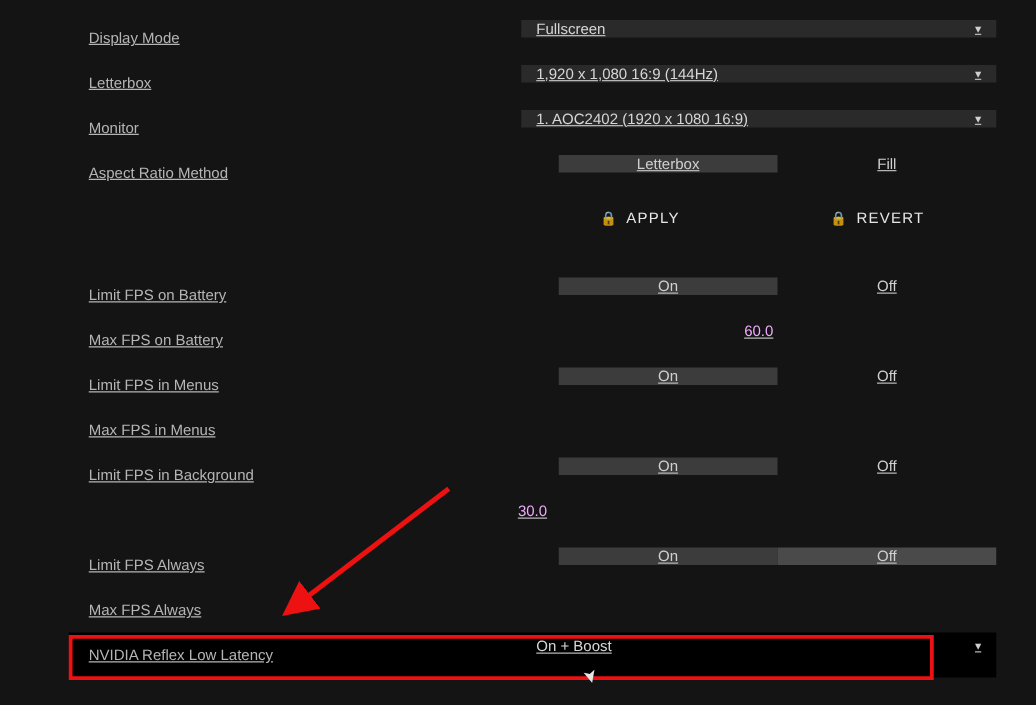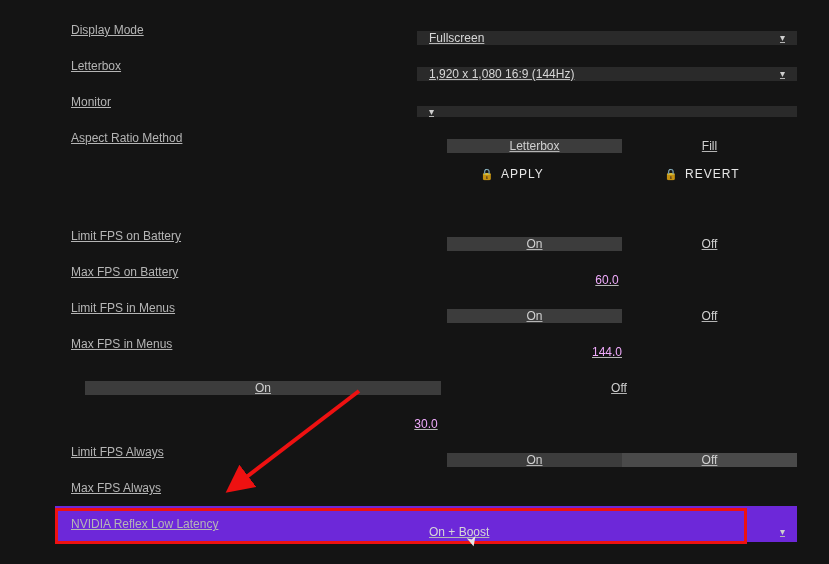--- a/index.html
+++ b/index.html
@@ -1,37 +1,37 @@
 <!DOCTYPE html>
 <html><head>
 <meta charset="utf-8">
 <style>
   * { margin: 0; padding: 0; box-sizing: border-box; }
   html, body { width: 829px; height: 564px; background: #0a0a0a; font-family: -apple-system, "Segoe UI", Arial, sans-serif; overflow: hidden; }
   .page { width: 829px; height: 564px; background: #141414; position: relative; }
   .content { position: absolute; top: 12px; left: 55px; right: 32px; }
   .row { display: flex; align-items: center; height: 36px; font-size: 12px; color: #b5b5b5; text-decoration: underline; }
   .row-label { width: 362px; padding-left: 16px; display: flex; align-items: center; }
-  .row-value { flex: 1; display: flex; align-items: flex-end; height: 29px; }
+  .row-value { flex: 1; display: flex; align-items: flex-start; height: 29px; }
   .dropdown { flex: 1; background: #2a2a2a; color: #d7d7d7; display: flex; align-items: center; padding: 0 12px; justify-content: space-between; cursor: pointer; font-size: 12px; }
   .dropdown .chev { font-size: 10px; color: #cfcfcf; }
   .toggle-pair { flex: 1; display: flex; gap: 0; }
   .toggle { flex: 1; display: flex; align-items: center; justify-content: center; font-size: 12px; color: #d0d0d0; cursor: pointer; }
   .toggle.selected { background: #3c3c3c; margin-left: 30px; }
   .toggle.plain { background: transparent; }
   .center-value { flex: 1; display: flex; align-items: center; justify-content: center; font-size: 12px; color: #f0abfc; }
   .spacer { height: 26px; }
   .action-row { display: flex; align-items: center; height: 36px; }
   .action-label-spacer { width: 362px; }
   .action-btns { flex: 1; display: flex; }
   .action-btn { flex: 1; display: flex; gap: 6px; align-items: center; justify-content: center; font-size: 12px; letter-spacing: 1px; color: #e6e6e6; cursor: pointer; }
   .lock { font-size: 11px; opacity: .85; display: inline-block; }
   .highlight-box { position: absolute; border: 3px solid #ee1111; pointer-events: none; }
   .arrow-svg { position: absolute; pointer-events: none; }
-  .nvidia-row { background: #6d28d9; }
+  .nvidia-row { background: #000000; }
   .nvidia-row .dropdown { background: transparent; }
   .cursor { position: absolute; font-size: 14px; color: #e6e6e6; transform: rotate(-12deg); pointer-events:none; }
 </style>
 </head>
 <body>
 
 <div class="page">
   <div class="content">
 
     <div class="row">
@@ -51,20 +51,21 @@
           <span>1,920 x 1,080 16:9 (144Hz)</span>
           <span class="chev">▾</span>
         </div>
       </div>
     </div>
 
     <div class="row">
       <div class="row-label">Monitor</div>
       <div class="row-value">
         <div class="dropdown">
+          <span>1. AOC2402 (1920 x 1080 16:9)</span>
           <span class="chev">▾</span>
         </div>
       </div>
     </div>
 
     <div class="row">
       <div class="row-label">Aspect Ratio Method</div>
       <div class="row-value">
         <div class="toggle-pair">
           <div class="toggle selected">Letterbox</div>
@@ -111,26 +112,24 @@
       <div class="row-value">
         <div class="toggle-pair">
           <div class="toggle selected">On</div>
           <div class="toggle plain">Off</div>
         </div>
       </div>
     </div>
 
     <div class="row">
       <div class="row-label">Max FPS in Menus</div>
-      <div class="row-value">
-        <div class="center-value">144.0</div>
-      </div>
     </div>
 
     <div class="row">
+      <div class="row-label">Limit FPS in Background</div>
       <div class="row-value">
         <div class="toggle-pair">
           <div class="toggle selected">On</div>
           <div class="toggle plain">Off</div>
         </div>
       </div>
     </div>
 
     <div class="row">
       <div class="row-value">

